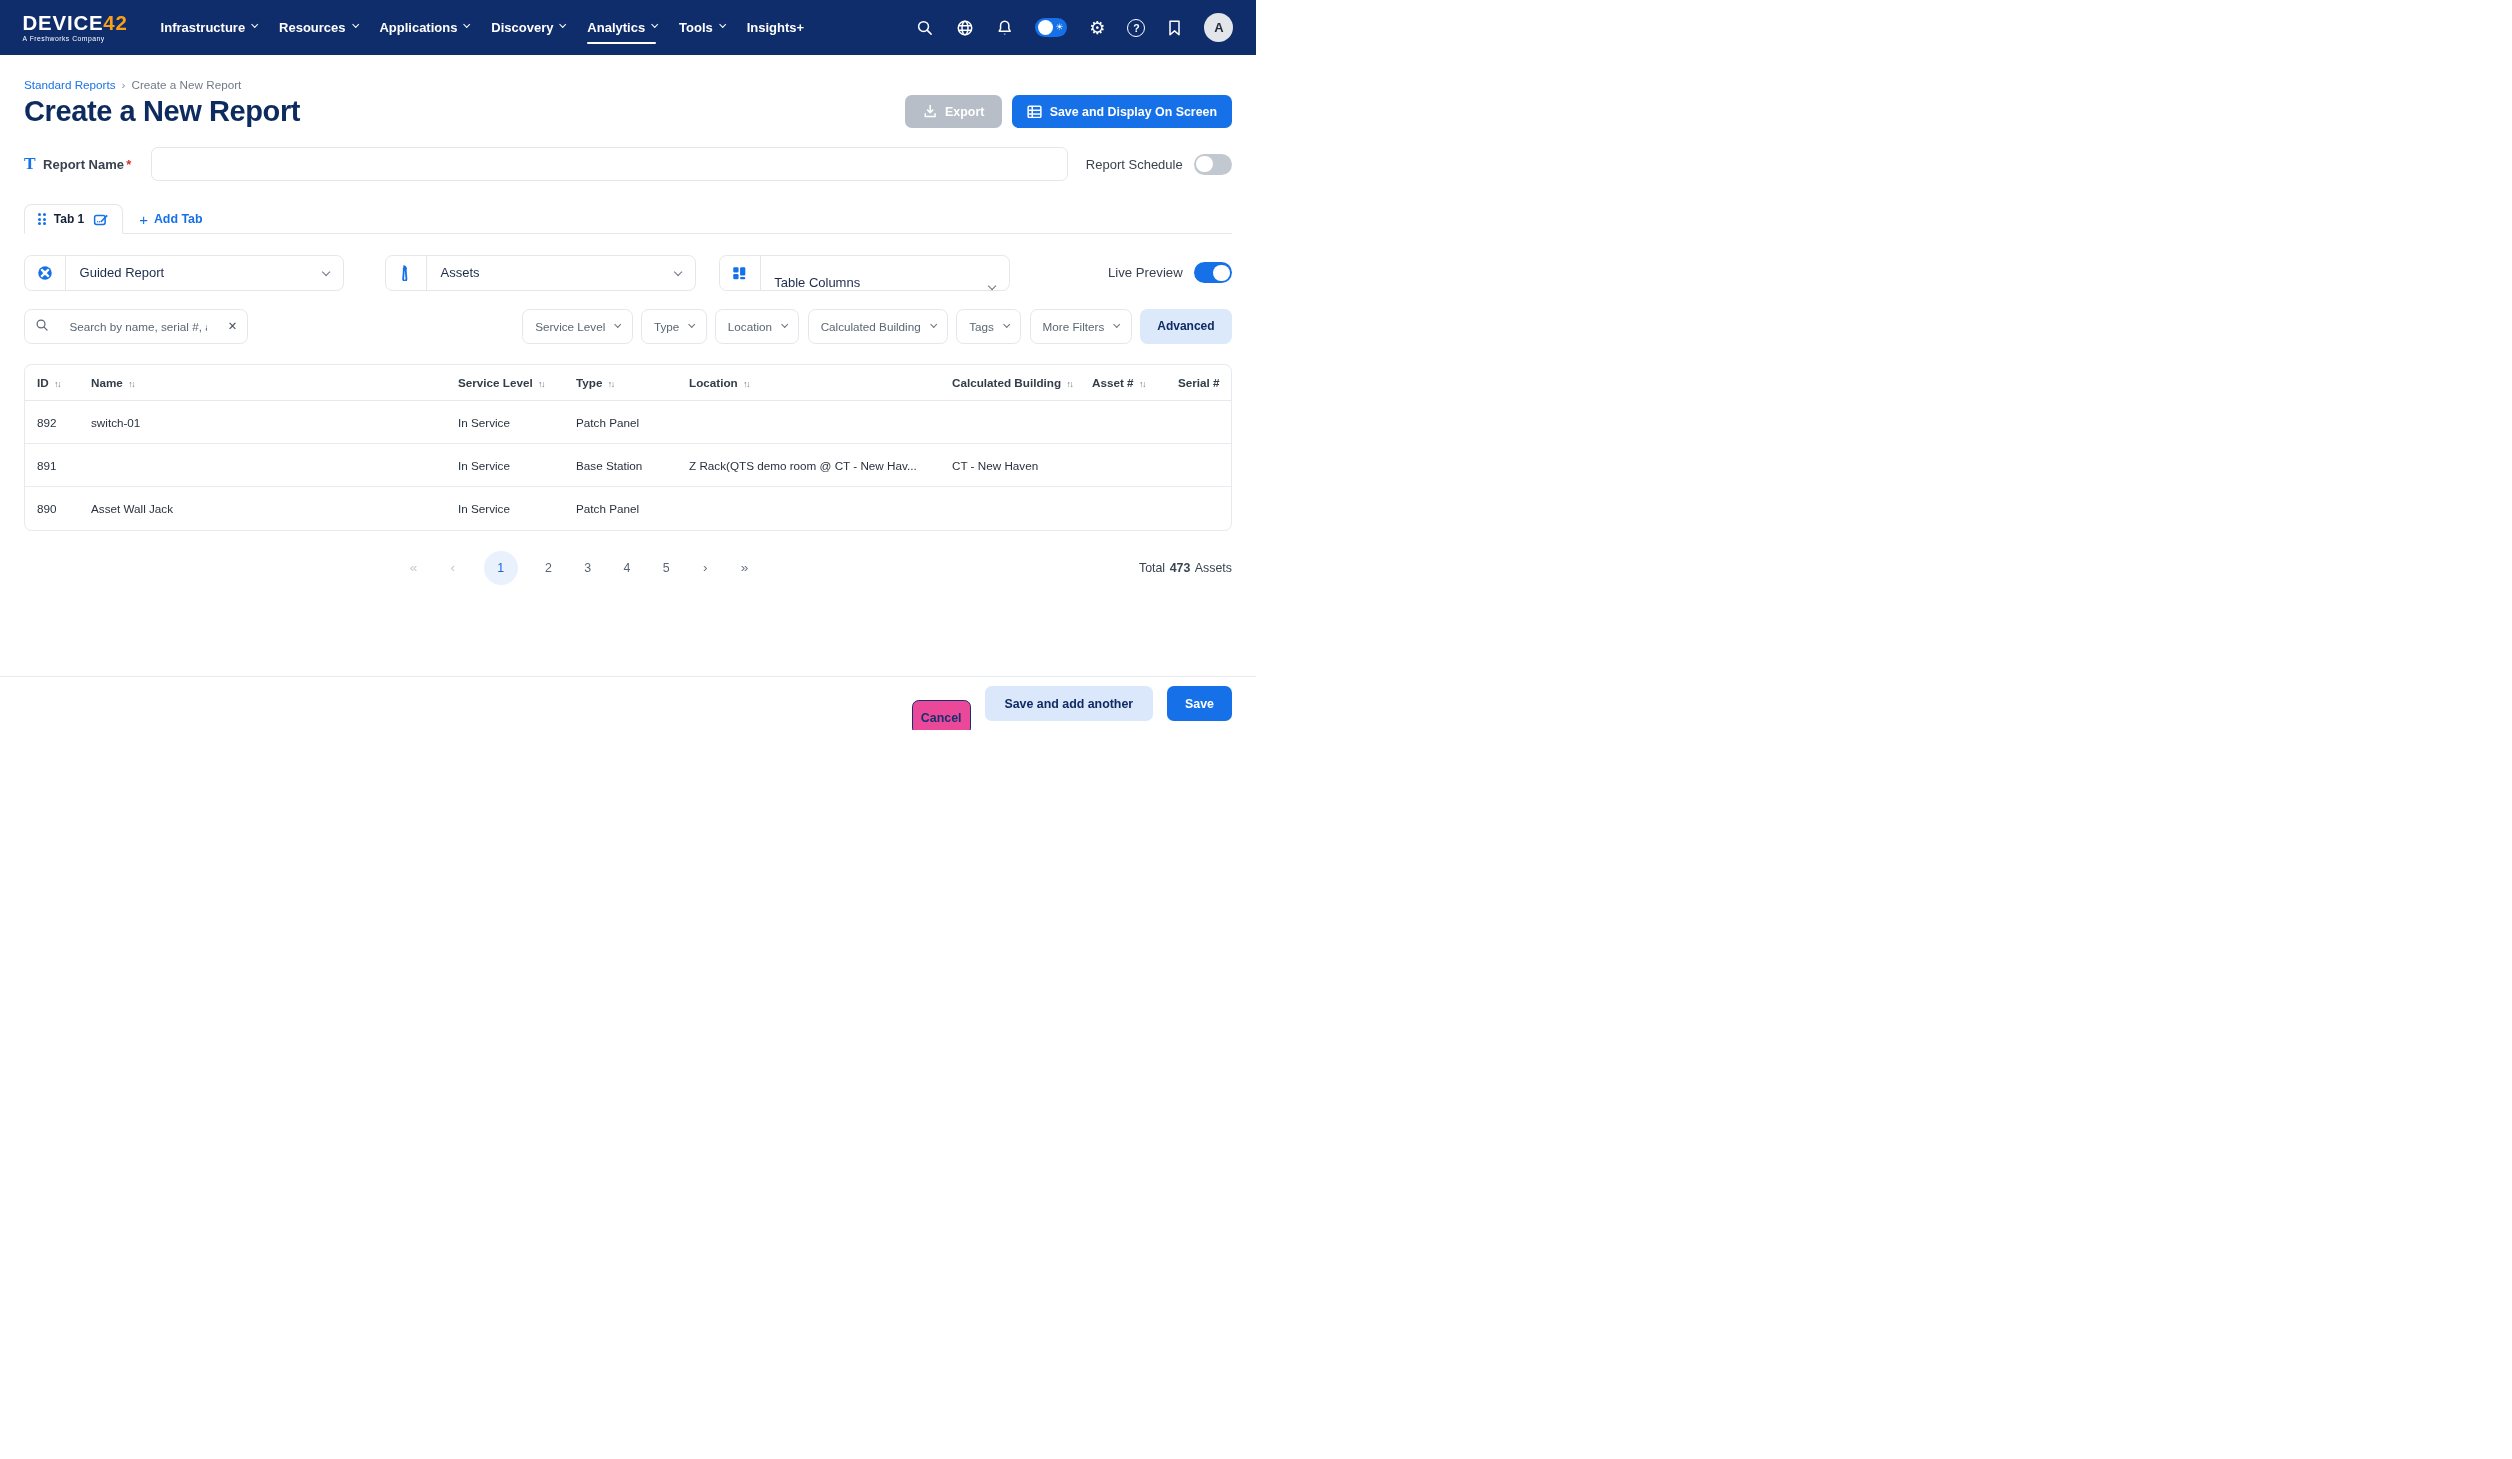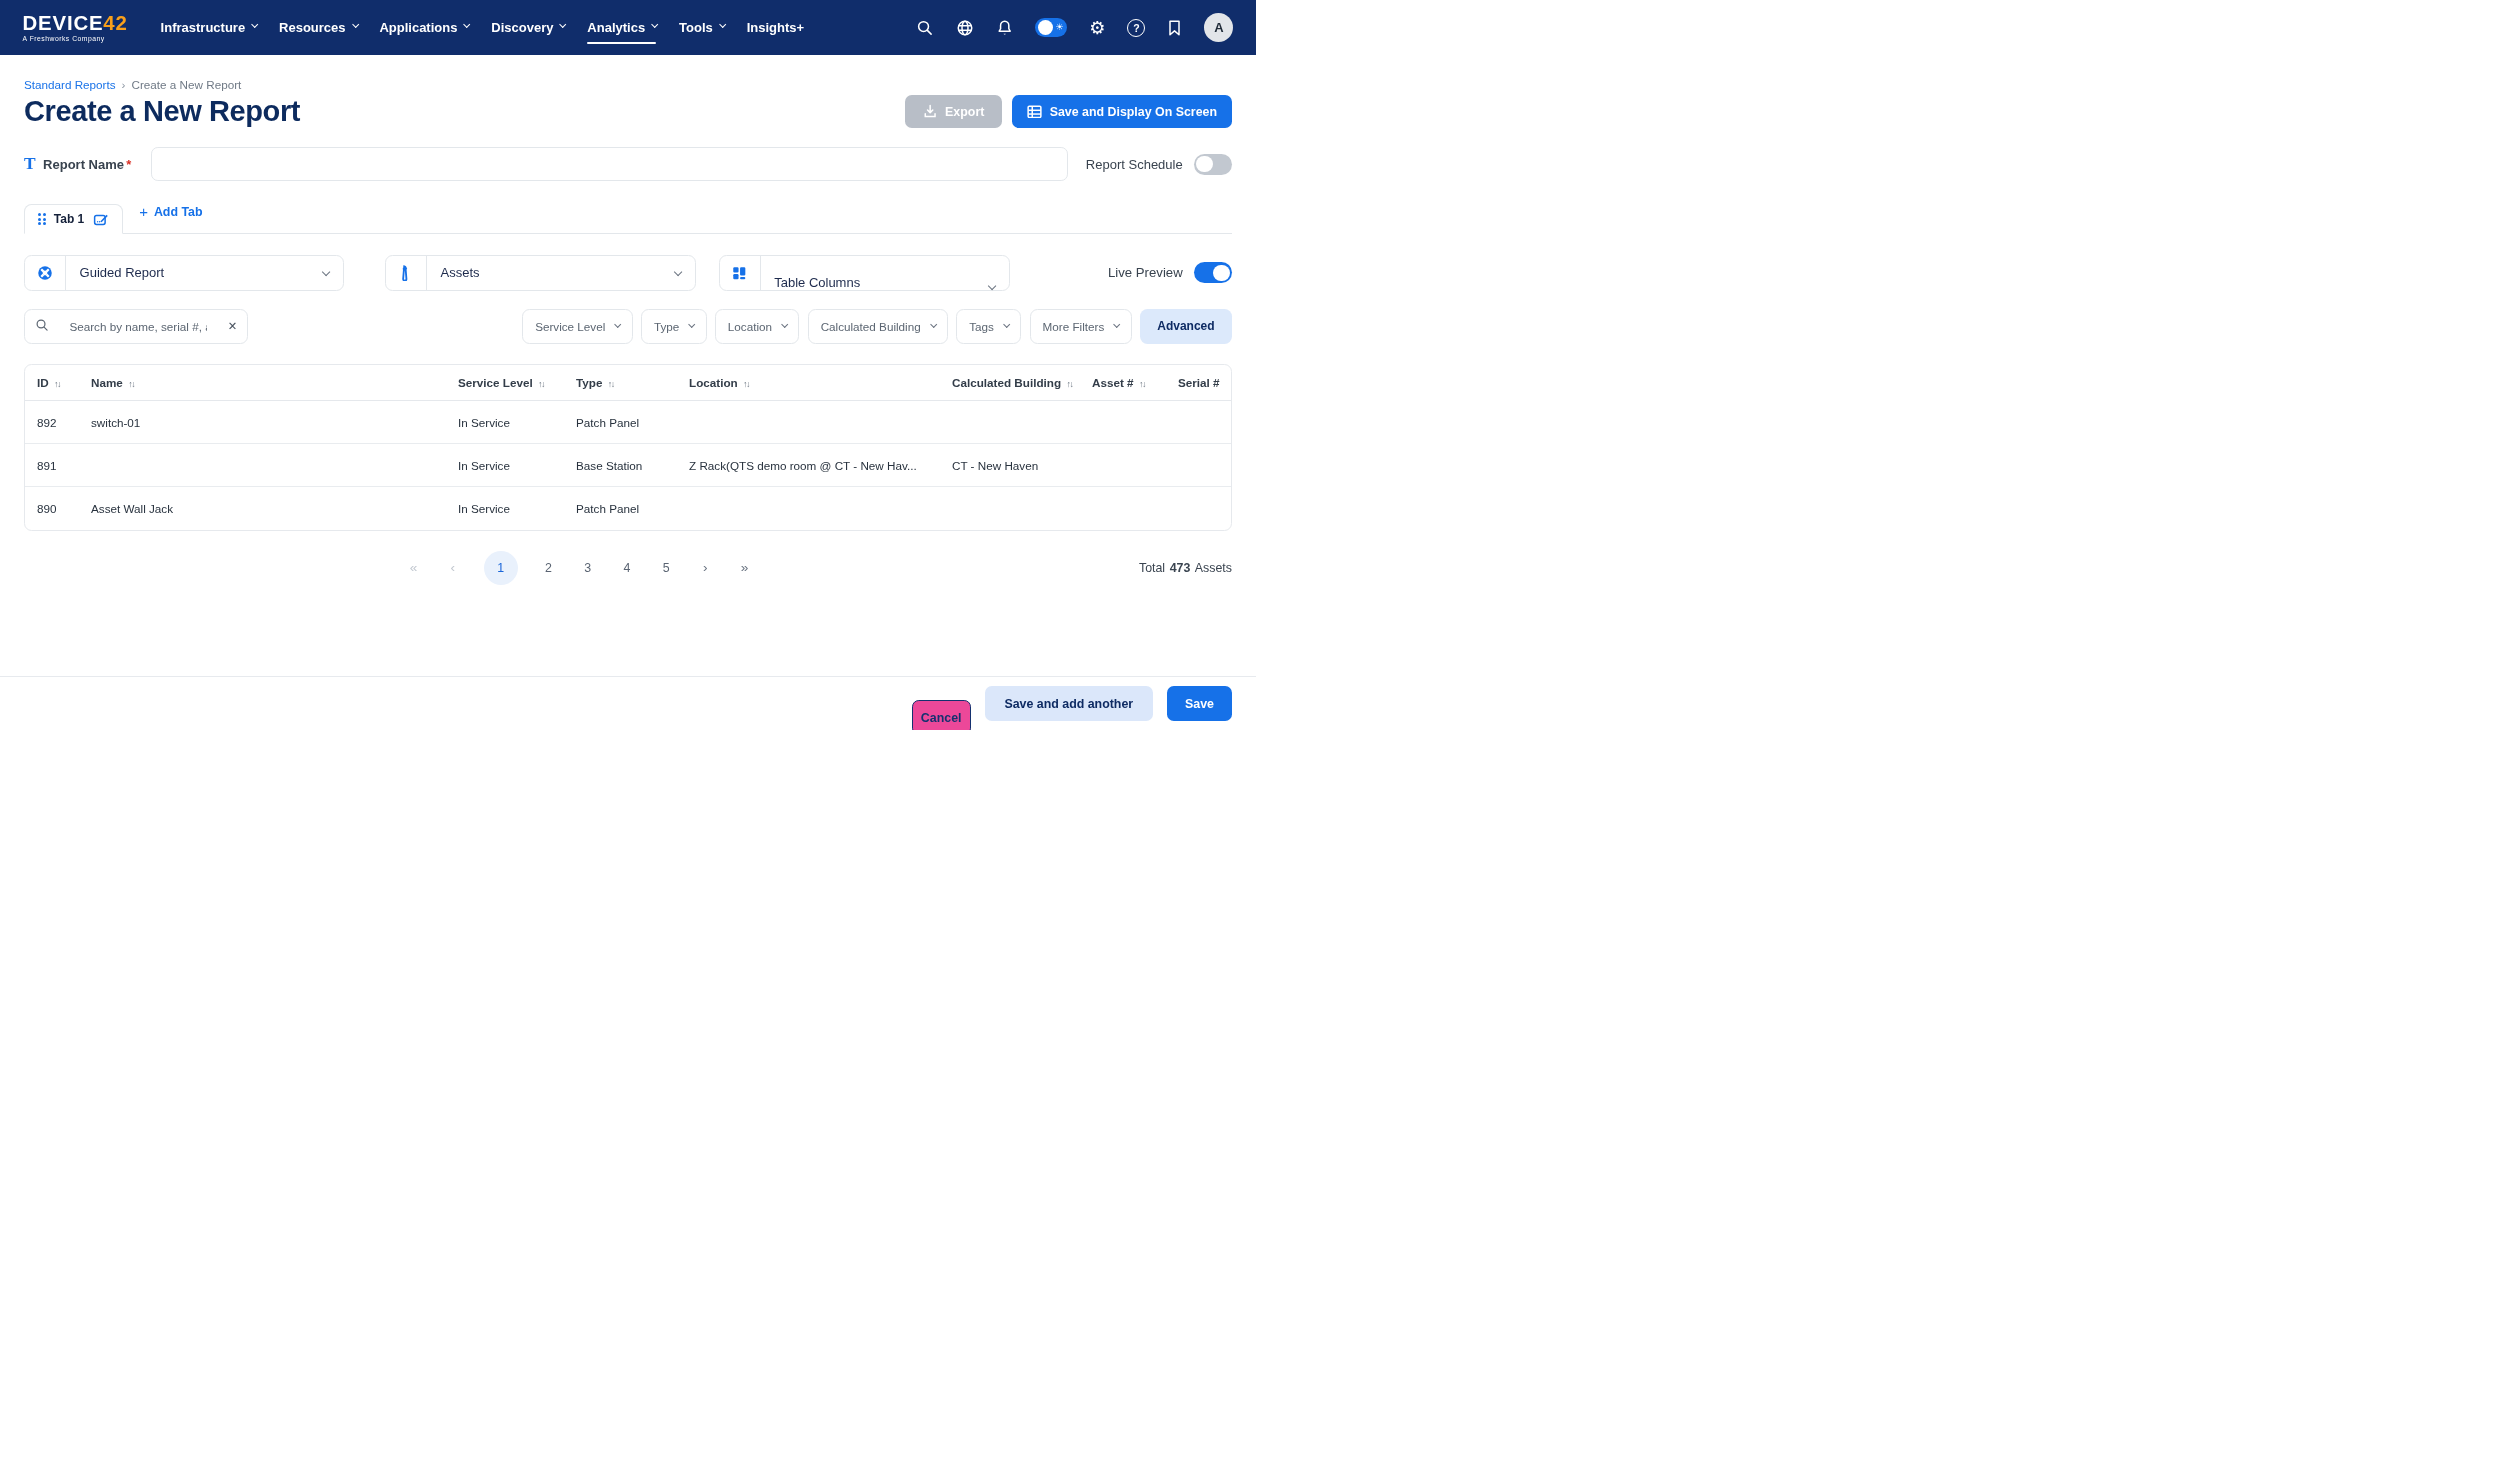--- a/index.html
+++ b/index.html
@@ -48,21 +48,21 @@
   .t-icon { color:#1671E8; font-family:"Liberation Serif", serif; font-weight:bold; font-size:17.4px; margin-right:7.5px; line-height:1; }
   .name-label { font-size:13px; color:#39434F; font-weight:600; }
   .req { color:#D93025; margin-left:2.3px; }
   .name-input { margin-left:19.6px; width:917px; height:34px; border:0.8px solid #E3E7EB; border-radius:6.8px; font-size:12px; padding:0 10.6px; color:#28323E; outline:none; background:#ffffff; }
   .sched-label { margin-left:auto; font-size:13px; color:#39434F; }
   .toggle { width:38px; height:21px; border-radius:10.6px; position:relative; cursor:pointer; margin-left:11.3px; flex-shrink:0; }
   .toggle .tknob { position:absolute; top:2.3px; width:16.6px; height:16.6px; border-radius:50%; background:#ffffff; }
   .toggle.off { background:#C2C8D0; } .toggle.off .tknob { left:2.3px; }
   .toggle.on { background:#1671E8; } .toggle.on .tknob { right:2.3px; }
 
-  .tabs-row { margin-top:23.4px; display:flex; align-items:flex-start; border-bottom:0.8px solid #E3E7EB; height:30px; }
+  .tabs-row { margin-top:23.4px; display:flex; align-items:flex-end; border-bottom:0.8px solid #E3E7EB; height:30px; }
   .tab { height:30px; background:#ffffff; border:0.8px solid #E3E7EB; border-bottom:0.8px solid #ffffff; margin-bottom:-0.8px; border-radius:7.5px 7.5px 0 0; display:flex; align-items:center; gap:8.3px; padding:0 13px; cursor:pointer; }
   .drag { display:grid; grid-template-columns:3px 3px; grid-auto-rows:3px; gap:1.5px; }
   .drag i { width:3px; height:3px; border-radius:50%; background:#1671E8; }
   .tab-label { font-size:12px; font-weight:bold; color:#15213A; }
   .edit-icon svg { display:block; }
   .add-tab { display:flex; align-items:center; gap:6px; color:#1671E8; font-size:12.4px; font-weight:600; margin-left:16.6px; margin-bottom:6.8px; cursor:pointer; }
   .add-tab .plus { font-size:15px; font-weight:400; line-height:1; }
 
   .selector-row { margin-top:20.4px; display:flex; align-items:center; }
   .combo { height:36px; border:0.8px solid #E3E7EB; border-radius:7.5px; background:#ffffff; display:flex; align-items:center; cursor:pointer; }

